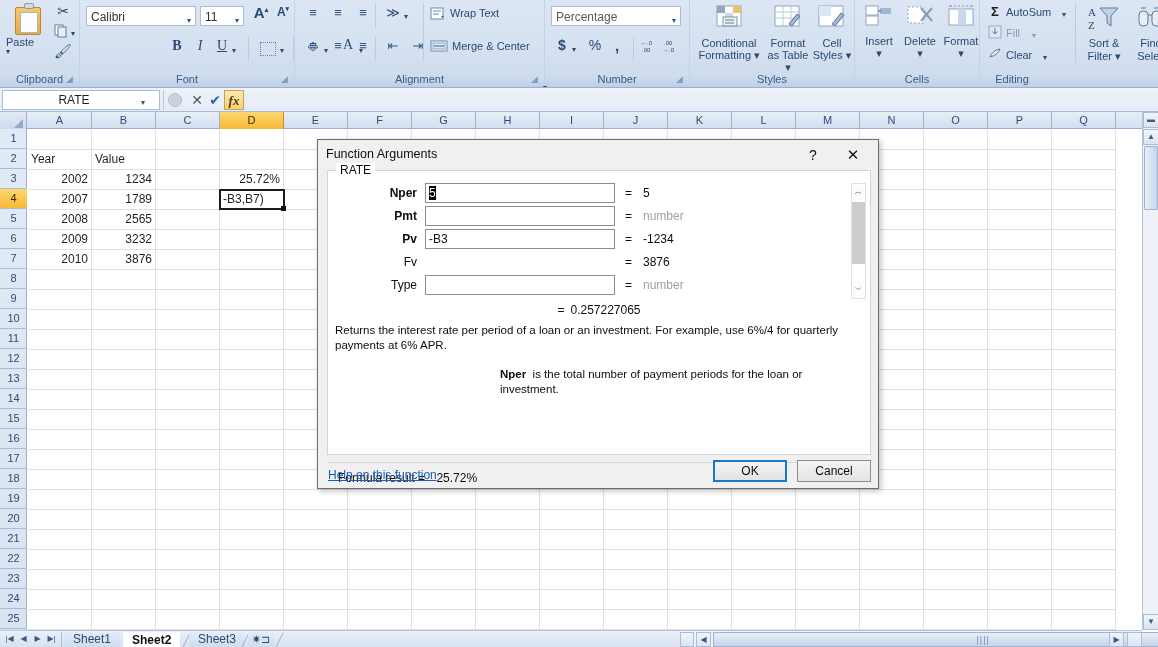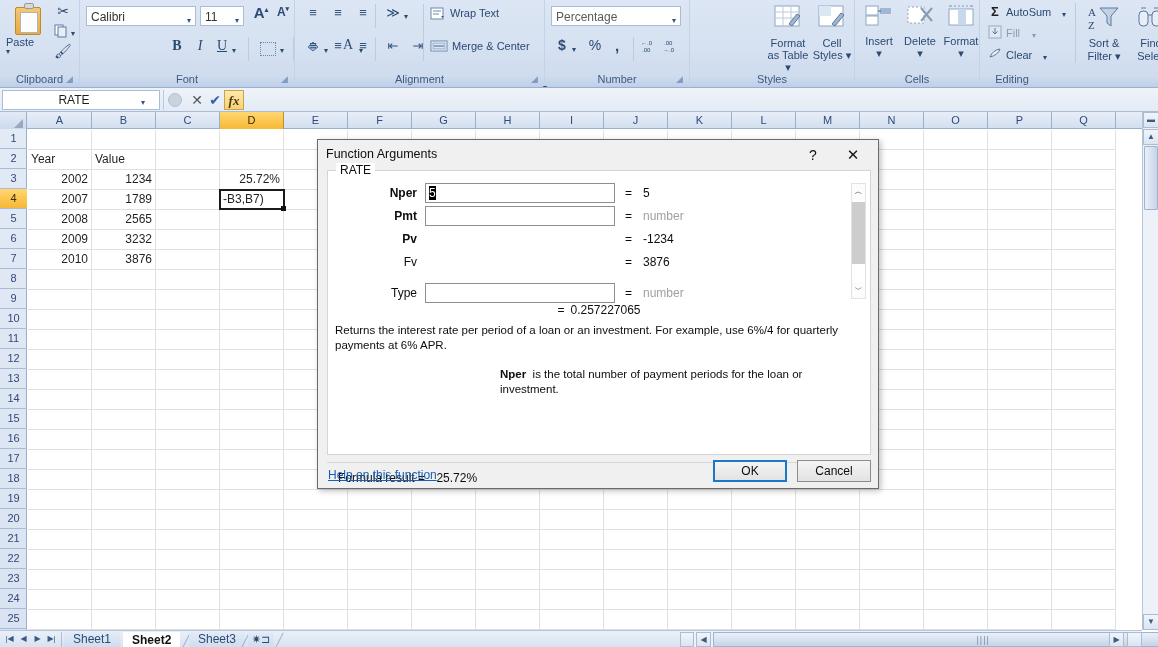--- a/index.html
+++ b/index.html
@@ -541,20 +541,34 @@
       <svg width="18" height="16" viewBox="0 0 18 16">
           <text x="1" y="7" font-size="6" fill="#2b4a73">.00</text>
           <text x="0" y="14" font-size="6" fill="#2b4a73">→.0</text>
         </svg>
     </div>
     <div class="rgroup-label">Number</div>
     <div class="dialog-launcher">◢</div>
   </div>
 
   <div class="rgroup" id="grp-styles">
+    <div class="styles-item" id="st-cond">
+      <div class="st-icon">
+        <svg width="36" height="30" viewBox="0 0 36 30">
+            <rect x="6" y="2" width="24" height="20" fill="#fff" stroke="#8fa6c2"></rect>
+            <rect x="6" y="2" width="8" height="7" fill="#8fa6c2"></rect>
+            <rect x="14" y="9" width="8" height="7" fill="#c9d8ea"></rect>
+            <rect x="22" y="2" width="8" height="7" fill="#e9c46a"></rect>
+            <rect x="12" y="13" width="14" height="9" fill="#f2f2f2" stroke="#7b93b2"></rect>
+            <path d="M14 16 h9 M14 19 h9" stroke="#5c7899"></path>
+          </svg>
+      </div>
+      <div class="lbl">Conditional</div>
+      <div class="lbl"><span>Formatting</span> ▾</div>
+    </div>
     <div class="styles-item" id="st-tbl">
       <div class="st-icon">
         <svg width="34" height="30" viewBox="0 0 34 30">
             <rect x="4" y="2" width="24" height="20" fill="#fff" stroke="#8fa6c2"></rect>
             <path d="M4 8 h24 M4 14 h24 M12 2 v20 M20 2 v20" stroke="#b9cade"></path>
             <path d="M18 20 l8 -10 3 2 -8 10 z" fill="#9fb7d4" stroke="#5c7899"></path>
           </svg>
       </div>
       <div class="lbl">Format</div>
       <div class="lbl"><span>as Table</span> ▾</div>
@@ -1216,29 +1230,30 @@
           <div class="argval">5</div>
         </div>
         <div class="argrow" style="top: 23px;">
           <div class="arglabel req">Pmt</div>
           <div class="arginput"></div>
           <div class="argeq">=</div>
           <div class="argval ph">number</div>
         </div>
         <div class="argrow" style="top: 46px;">
           <div class="arglabel req">Pv</div>
+          <div class="arginput">-B3</div>
           <div class="argeq">=</div>
           <div class="argval">-1234</div>
         </div>
         <div class="argrow" style="top: 69px;">
           <div class="arglabel">Fv</div>
           <div class="argeq">=</div>
           <div class="argval">3876</div>
         </div>
-        <div class="argrow" style="top: 100px;">
+        <div class="argrow" style="top: 92px;">
           <div class="arglabel">Type</div>
           <div class="arginput"></div>
           <div class="argeq">=</div>
           <div class="argval ph">number</div>
         </div>
       </div>
 
     <div id="args-scroll">
       <div class="as-btn" id="as-up">︿</div>
       <div id="as-thumb"></div>

